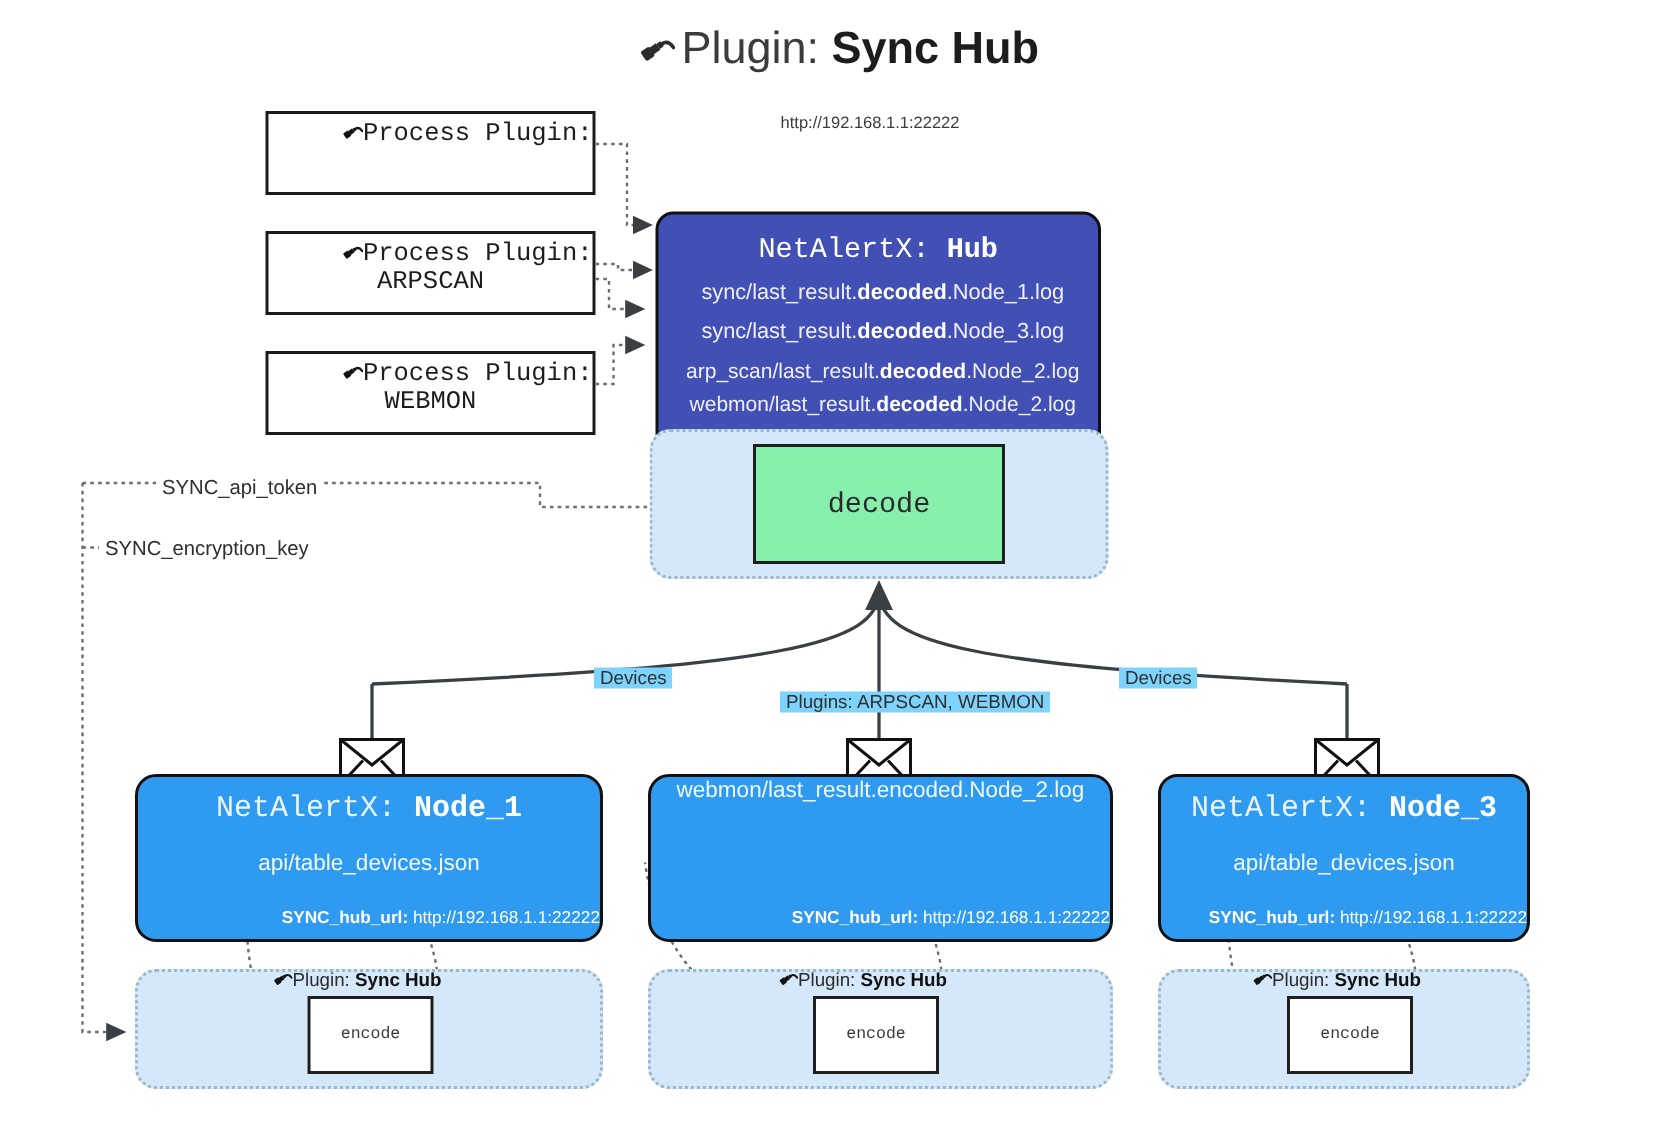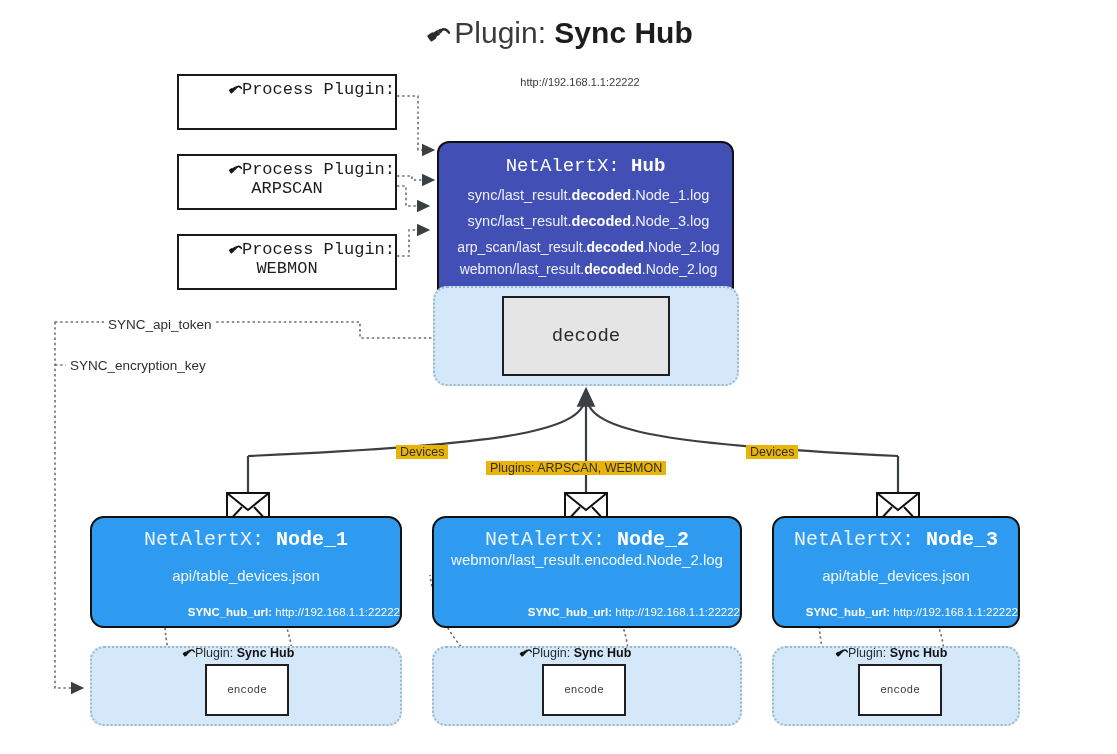--- a/index.html
+++ b/index.html
@@ -34,33 +34,33 @@
   .pbox{background:#ffffff;border:2px solid #1a1a1a;width:220px;height:56px;}
   .pbox .l1{font-family:"Liberation Mono",monospace;font-size:17px;color:#1d1d1d;
        text-align:right;margin-top:4px;white-space:nowrap;}
   .pbox .l2{font-family:"Liberation Mono",monospace;font-size:17px;color:#1d1d1d;
        text-align:center;white-space:nowrap;}
   #pb0{left:177px;top:74px;} #pb1{left:177px;top:154px;} #pb2{left:177px;top:234px;}
 
   
   #decwrap{left:433px;top:286px;width:306px;height:100px;background:#d4e8fa;
        border:2px dotted #9bb7cc;border-radius:14px;}
-  #decode{left:502px;top:296px;width:168px;height:80px;background:#e5e5e5;
+  #decode{left:502px;top:296px;width:168px;height:80px;background:#86efac;
        border:2px solid #1f1f1f;display:flex;align-items:center;justify-content:center;
        font-family:"Liberation Mono",monospace;font-size:19px;color:#2b2b2b;}
 
   
   .toklbl{position:absolute;font-size:13.5px;color:#2f2f2f;background:#ffffff;
        padding:0 4px;white-space:nowrap;}
   #tok0{left:104px;top:317px;} #tok1{left:66px;top:358px;}
 
   
-  .edgelbl{position:absolute;font-size:12.5px;color:#2f2f2f;background:#eab308;
+  .edgelbl{position:absolute;font-size:12.5px;color:#2f2f2f;background:#7dd3fc;
        padding:0 4px;white-space:nowrap;}
-  #el0{left:396px;top:445px;} #el1{left:746px;top:445px;} #el2{left:486px;top:461px;}
+  #el0{left:396px;top:445px;} #el1{left:746px;top:445px;} #el2{left:520px;top:461px;}
 
   
   .nbox{background:#2f9bf0;border:2px solid #101010;border-radius:14px;height:112px;}
   #n0{left:90px;top:516px;width:312px;}
   #n1{left:432px;top:516px;width:310px;}
   #n2{left:772px;top:516px;width:248px;border-radius:13px;}
   .ntitle{margin-top:10px;text-align:center;font-family:"Liberation Mono",monospace;
        font-size:20px;color:#eaf5ff;white-space:nowrap;}
   .ntitle b{font-weight:bold;color:#ffffff;}
   .nline{text-align:center;font-size:15px;color:#f0f8ff;white-space:nowrap;}
@@ -245,23 +245,20 @@
     <div class="ntitle">
       <span>NetAlertX: </span><b>Node_1</b>
     </div>
     <div class="nline" style="margin-top:16px">api/table_devices.json</div>
     <div class="nurl">
       <b>SYNC_hub_url: </b><span>http://192.168.1.1:22222</span>
     </div>
   </div>
 
   <div class="node nbox" id="n1">
-    <div class="ntitle">
-      <span>NetAlertX: </span><b>Node_2</b>
-    </div>
     <div class="nline" style="margin-top:0">webmon/last_result.encoded.Node_2.log</div>
     <div class="nurl">
       <b>SYNC_hub_url: </b><span>http://192.168.1.1:22222</span>
     </div>
   </div>
 
   <div class="node nbox" id="n2">
     <div class="ntitle">
       <span>NetAlertX: </span><b>Node_3</b>
     </div>

